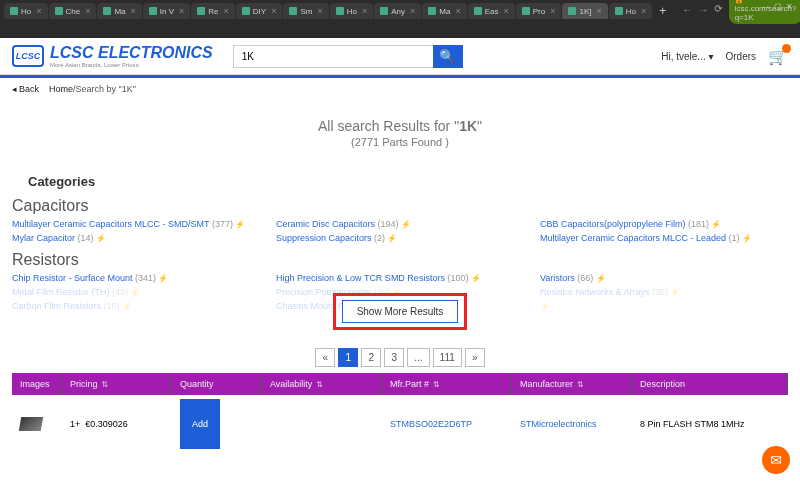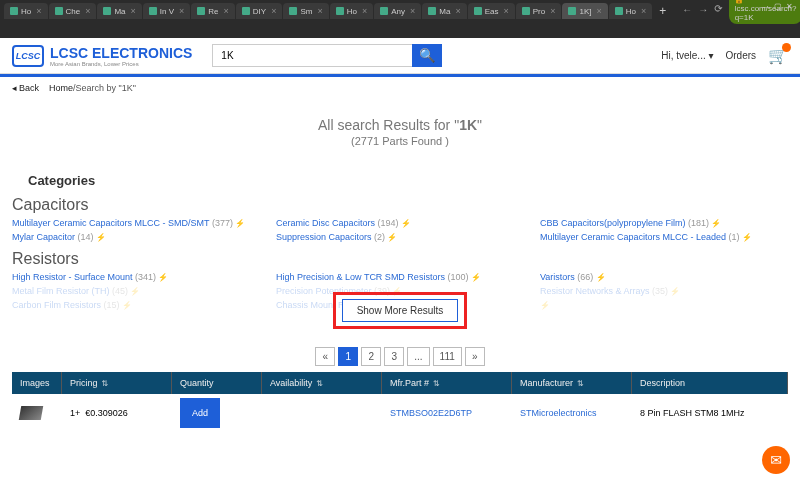--- a/index.html
+++ b/index.html
@@ -13,21 +13,21 @@
 .new-tab{color:#ccc;font-size:12px;padding:0 6px;cursor:pointer}
 .url-bar{display:flex;align-items:center;height:16px;padding:0 6px;gap:6px}
 .nav-btn{color:#aaa;font-size:10px}
 .url-input{flex:1;background:#4d7c0f;color:#ccc;font-size:8px;padding:2px 6px;border-radius:8px}
 .win-controls{display:flex;gap:2px;position:absolute;right:4px;top:2px}
 .win-btn{width:10px;height:10px;font-size:8px;color:#ccc}
 .header{display:flex;align-items:center;padding:6px 12px;border-bottom:1px solid #ddd}
 .logo-area{display:flex;align-items:center;gap:6px}
 .logo-badge{width:32px;height:22px;border:2px solid #1e5fd8;border-radius:4px;display:flex;align-items:center;justify-content:center;color:#1e5fd8;font-weight:bold;font-size:9px;font-style:italic}
 .logo-text{display:flex;flex-direction:column}
-.logo-title{color:#1e5fd8;font-weight:bold;font-size:14px;}
+.logo-title{color:#1e5fd8;font-weight:bold;font-size:16px;font-style:italic}
 .logo-sub{color:#888;font-size:6px}
 .search-box{margin-left:20px;display:flex}
 .search-input{width:200px;padding:5px 8px;border:1px solid #ccc;font-size:10px;border-right:none}
 .search-btn{background:#1e5fd8;color:#fff;border:none;width:30px;display:flex;align-items:center;justify-content:center}
 .header-right{margin-left:auto;display:flex;align-items:center;gap:12px;font-size:10px;color:#333}
 .cart{position:relative;font-size:16px}
 .cart-badge{position:absolute;top:-3px;right:-3px;background:#f60;color:#fff;border-radius:50%;width:9px;height:9px;font-size:6px;display:flex;align-items:center;justify-content:center}
 .blue-bar{height:3px;background:#1e5fd8}
 .breadcrumb{padding:6px 12px;font-size:9px;color:#555}
 .breadcrumb a{color:#222;text-decoration:none}
@@ -40,26 +40,26 @@
 .cat-link{color:#2a6ad4;text-decoration:none}
 .cat-count{color:#999}
 .bolt{color:#f90;font-size:8px}
 .fade-row{opacity:.25}
 .show-more-wrap{position:relative;margin-top:-18px;display:flex;justify-content:center}
 .show-more{border:1px solid #1e5fd8;background:#fff;color:#333;padding:5px 14px;font-size:10px;cursor:pointer}
 .red-box{border:3px solid #e22;padding:4px 6px}
 .pagination{display:flex;justify-content:center;gap:3px;margin:18px 0 6px;font-size:10px}
 .page-btn{border:1px solid #bbb;background:#fff;min-width:20px;padding:3px 6px;text-align:center;color:#555}
 .page-btn.active{background:#1e5fd8;color:#fff;border-color:#1e5fd8}
-.table-head{display:flex;background:#0c4a6e;color:#eee;font-size:9px}
+.table-head{display:flex;background:#a21caf;color:#eee;font-size:9px}
 .th{padding:6px 8px;border-right:1px solid #555;display:flex;align-items:center;gap:4px}
 .sort{font-size:8px;opacity:.8}
 .table-row{display:flex;font-size:9px;align-items:center}
 .td{padding:4px 8px}
-.add-btn{background:#1e5fd8;color:#fff;border:none;padding:10px 12px;font-size:9px}
+.add-btn{background:#1e5fd8;color:#fff;border:none;padding:20px 12px;font-size:9px}
 .chat-bubble{position:absolute;right:10px;bottom:26px;width:28px;height:28px;background:#f60;border-radius:50%;display:flex;align-items:center;justify-content:center;color:#fff;font-size:14px}
 .thumb{width:22px;height:14px;background:linear-gradient(135deg,#333,#888);transform:skewX(-10deg)}
 </style>
 </head>
 <body>
 
 <div class="browser-chrome">
   <div class="tab-bar" id="tab-bar">
       <div class="tab">
         <span class="tab-icon"></span>
@@ -186,21 +186,21 @@
       <div><a href="#" class="cat-link">Multilayer Ceramic Capacitors MLCC - SMD/SMT</a> <span class="cat-count">(377)</span> <span class="bolt">⚡</span></div>
       <div><a href="#" class="cat-link">Ceramic Disc Capacitors</a> <span class="cat-count">(194)</span> <span class="bolt">⚡</span></div>
       <div><a href="#" class="cat-link">CBB Capacitors(polypropylene Film)</a> <span class="cat-count">(181)</span> <span class="bolt">⚡</span></div>
       <div><a href="#" class="cat-link">Mylar Capacitor</a> <span class="cat-count">(14)</span> <span class="bolt">⚡</span></div>
       <div><a href="#" class="cat-link">Suppression Capacitors</a> <span class="cat-count">(2)</span> <span class="bolt">⚡</span></div>
       <div><a href="#" class="cat-link">Multilayer Ceramic Capacitors MLCC - Leaded</a> <span class="cat-count">(1)</span> <span class="bolt">⚡</span></div>
     </div>
 
   <div class="group-title">Resistors</div>
   <div class="cat-grid" id="res-grid">
-      <div><a href="#" class="cat-link">High Resistor - Surface Mount</a> <span class="cat-count">(341)</span> <span class="bolt">⚡</span></div>
+      <div><a href="#" class="cat-link">Chip Resistor - Surface Mount</a> <span class="cat-count">(341)</span> <span class="bolt">⚡</span></div>
       <div><a href="#" class="cat-link">High Precision &amp; Low TCR SMD Resistors</a> <span class="cat-count">(100)</span> <span class="bolt">⚡</span></div>
       <div><a href="#" class="cat-link">Varistors</a> <span class="cat-count">(66)</span> <span class="bolt">⚡</span></div>
       <div class="fade-row"><a href="#" class="cat-link">Metal Film Resistor (TH)</a> <span class="cat-count">(45)</span> <span class="bolt">⚡</span></div>
       <div class="fade-row"><a href="#" class="cat-link">Precision Potentiometer</a> <span class="cat-count">(39)</span> <span class="bolt">⚡</span></div>
       <div class="fade-row"><a href="#" class="cat-link">Resistor Networks &amp; Arrays</a> <span class="cat-count">(35)</span> <span class="bolt">⚡</span></div>
       <div class="fade-row"><a href="#" class="cat-link">Carbon Film Resistors</a> <span class="cat-count">(15)</span> <span class="bolt">⚡</span></div>
       <div class="fade-row"><a href="#" class="cat-link">Chassis Mount Resistors</a> <span class="cat-count">(6)</span> <span class="bolt">⚡</span></div>
       <div class="fade-row"><a href="#" class="cat-link"></a> <span class="cat-count"></span> <span class="bolt">⚡</span></div>
     </div>
 

